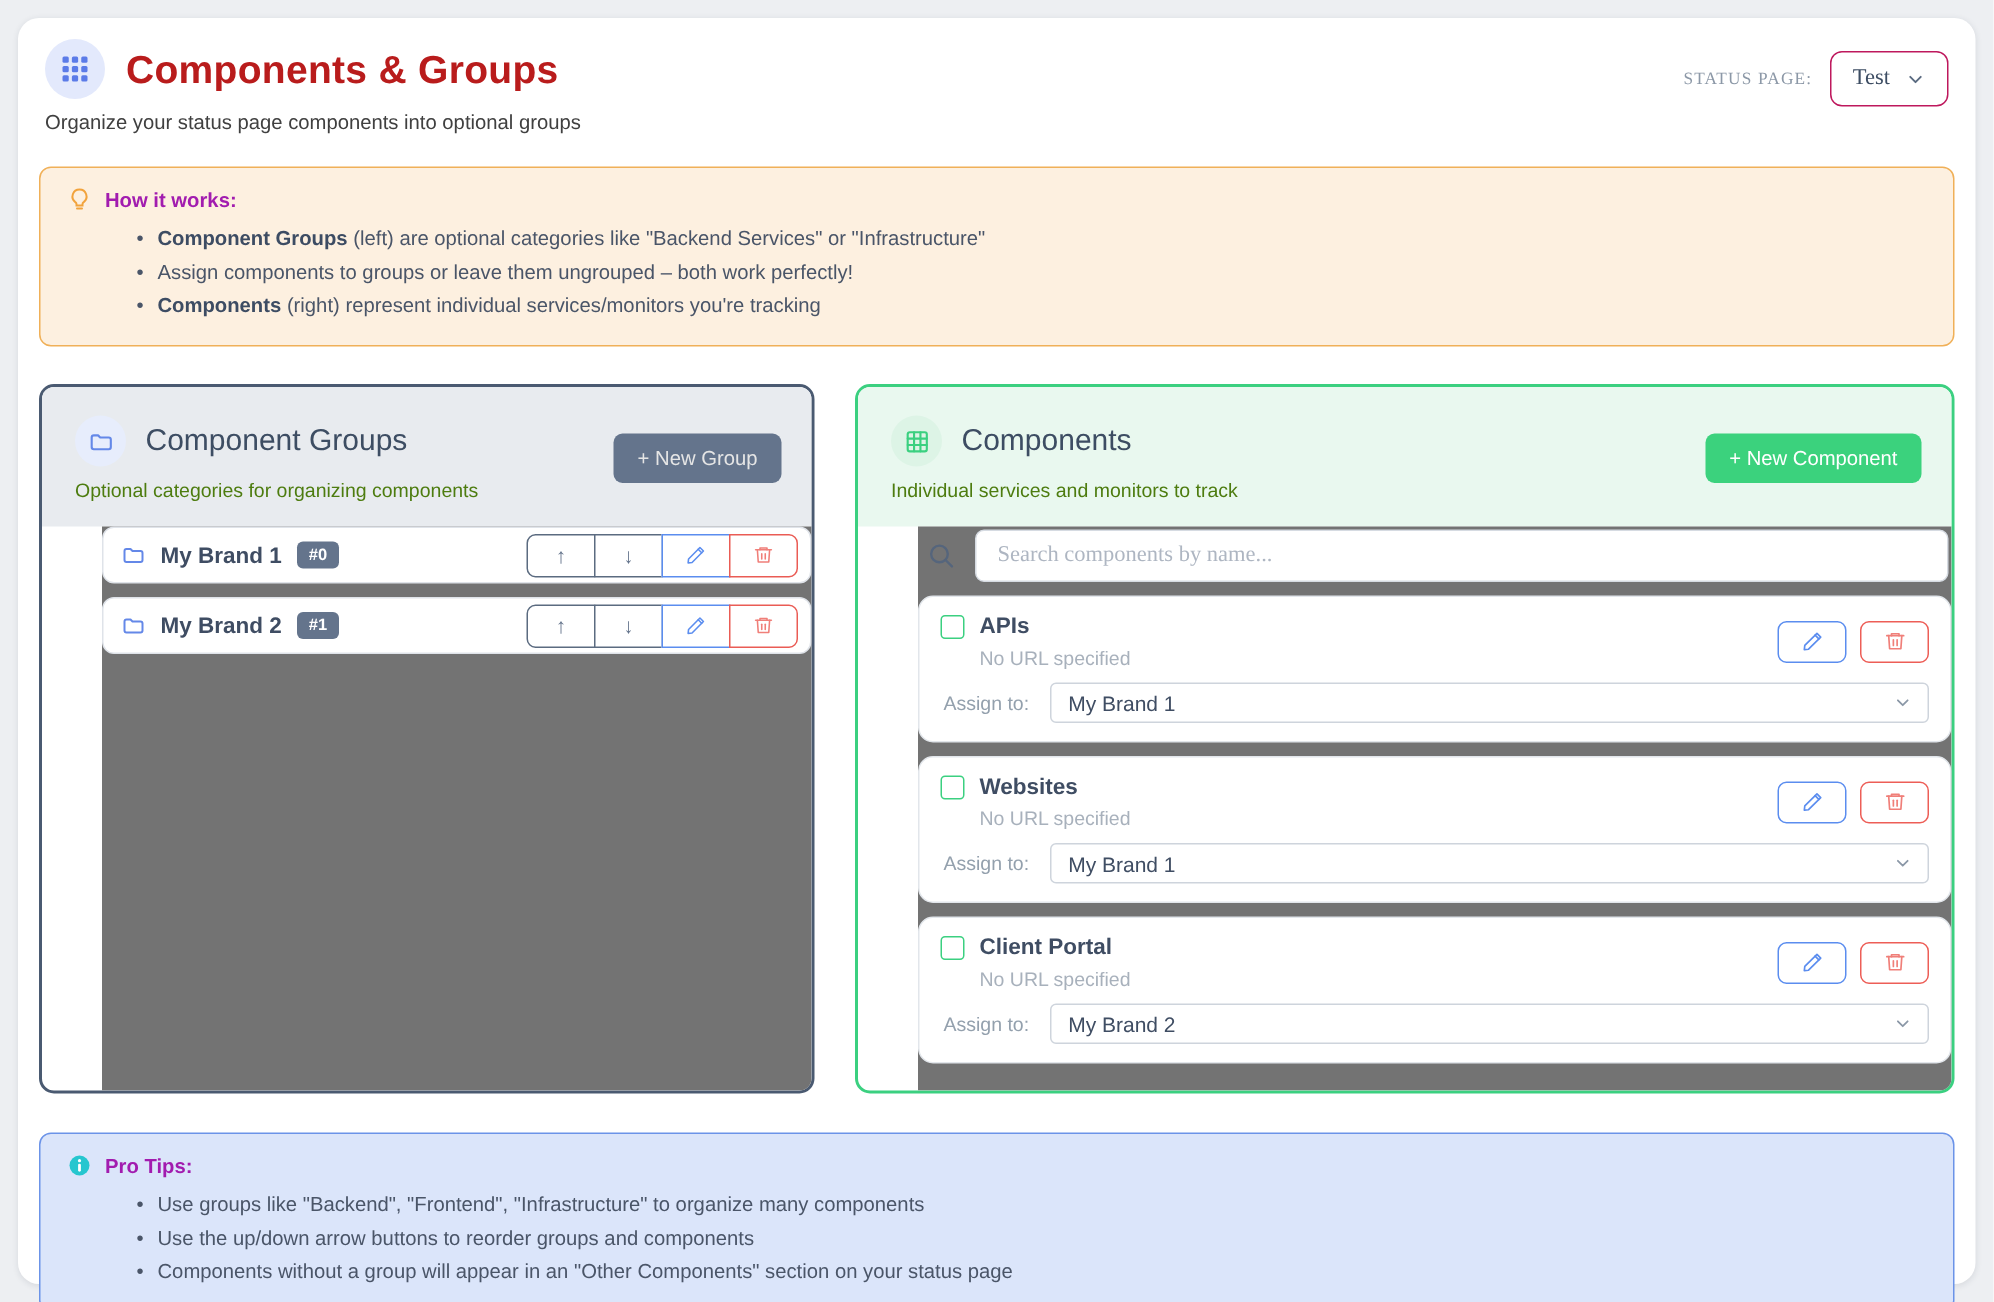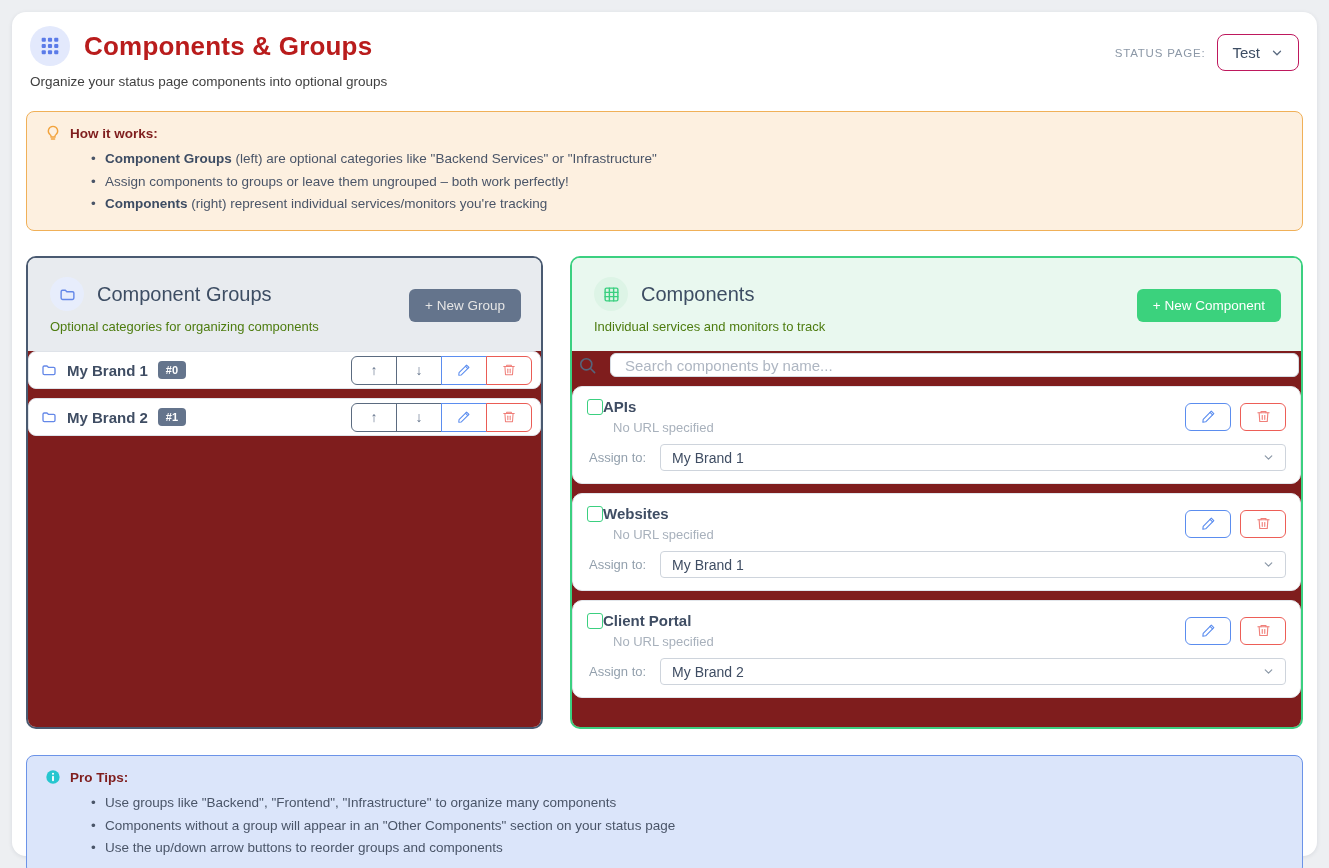--- a/index.html
+++ b/index.html
@@ -17,33 +17,33 @@
   }
   
   .card-header { display: flex; justify-content: space-between; align-items: flex-start; padding: 0 4px; }
   .header-left .title-row { display: flex; align-items: center; gap: 14px; }
   .app-icon {
     width: 40px; height: 40px; border-radius: 50%;
     background: #e3e9fc; display: flex; align-items: center; justify-content: center;
   }
   h1.page-title { font-size: 26px; font-weight: 600; color: #b91c1c; letter-spacing: .2px; }
   .page-subtitle { font-size: 13.5px; color: #404040; margin-top: 8px; }
-  .header-right { display: flex; align-items: center; gap: 12px; margin-top: 8px; }
+  .header-right { display: flex; align-items: center; gap: 12px; margin-top: 8px; font-family: Liberation Serif, serif; }
   .status-label { font-size: 11.5px; color: #8c98a7; letter-spacing: .8px; font-weight: 500; }
   .status-select {
     display: flex; align-items: center; gap: 10px;
     background: #fff; border: 1px solid #be185d; border-radius: 8px;
     padding: 9px 14px; font-size: 15px; color: #3d4d63; cursor: pointer;
   }
   
   .info-box { border-radius: 8px; padding: 13px 18px 12px; margin-top: 22px; }
   .info-box.how { background: #fdf0e0; border: 1px solid #f0b058; }
   .info-box.tips { background: #dbe5fa; border: 1px solid #6b93e8; margin-top: 26px; }
   .info-title-row { display: flex; align-items: center; gap: 9px; }
-  .info-title { font-size: 13.5px; font-weight: 700; color: #7f1d1d; }
+  .info-title { font-size: 13.5px; font-weight: 700; color: #a21caf; }
   .info-box ul { list-style: none; margin: 7px 0 2px 46px; }
   .info-box li { font-size: 13.5px; color: #4a5568; line-height: 1.68; position: relative; padding-left: 14px; }
   .info-box li::before { content: "•"; position: absolute; left: 0; color: #4a5568; }
   .info-box li .b { font-weight: 700; color: #3d4c63; }
   .info-circle { width: 16px; height: 16px; flex: none; }
   
   .panels { display: flex; gap: 27px; margin-top: 25px; height: 473px; }
   .panel { border-radius: 10px; background: #fff; overflow: hidden; display: flex; flex-direction: column; }
   .panel.groups { width: 517px; flex: none; border: 2px solid #4a5a71; }
   .panel.components { flex: 1; border: 2px solid #3bd080; }
@@ -52,21 +52,21 @@
   .panel.components .panel-head { background: #e9f8ef; }
   .head-title-row { display: flex; align-items: center; gap: 13px; }
   .head-icon { width: 34px; height: 34px; border-radius: 50%; display: flex; align-items: center; justify-content: center; }
   .panel.groups .head-icon { background: #e7edfc; }
   .panel.components .head-icon { background: #ddf4e6; }
   h2.panel-title { font-size: 20px; font-weight: 500; color: #3d4d63; }
   .panel-sub { font-size: 13px; color: #4d7c0f; margin-top: 8px; }
   .btn { border: none; cursor: pointer; font-family: inherit; }
   .btn-new-group { background: #64748c; color: #e5e5e5; font-size: 13.5px; padding: 9px 16px; border-radius: 6px; }
   .btn-new-component { background: #3bd27d; color: #fff; font-size: 13.5px; padding: 9px 16px; border-radius: 6px; }
-  .panel-body { flex: 1; background: #7f1d1d; }
+  .panel-body { flex: 1; background: #737373; margin-left: 40px; }
   
   .group-row {
     display: flex; align-items: center; border: 1px solid #dfe3e9; border-radius: 8px;
     height: 38px; padding: 0 8px 0 12px; margin-bottom: 9px; background: #fff;
   }
   .group-row .g-folder { display: flex; margin-right: 10px; }
   .group-name { font-size: 15px; font-weight: 700; color: #3f4d63; }
   .group-badge { background: #64748c; color: #fff; font-size: 11px; font-weight: 600; padding: 3px 8px; border-radius: 4px; margin-left: 10px; }
   .row-spacer { flex: 1; }
   .btn-group { display: flex; }
@@ -75,27 +75,27 @@
     display: flex; align-items: center; justify-content: center; margin-left: -1px; cursor: pointer;
     font-size: 14px; color: #64748c; position: relative;
   }
   .gbtn:first-child { border-radius: 6px 0 0 6px; margin-left: 0; }
   .gbtn:last-child { border-radius: 0 6px 6px 0; }
   .gbtn.edit { border-color: #5b8def; z-index: 2; }
   .gbtn.del  { border-color: #ea5c55; z-index: 2; }
   
   .search-row { display: flex; align-items: center; gap: 13px; padding: 2px 2px 0 6px; }
   .search-input {
-    flex: 1; height: 24px; border: 1px solid #d6dbe2; border-radius: 6px;
-    padding: 0 14px; font-size: 15px; color: #3d4d63; font-family: Liberation Sans, sans-serif; outline: none;
+    flex: 1; height: 35px; border: 1px solid #d6dbe2; border-radius: 6px;
+    padding: 0 14px; font-size: 15px; color: #3d4d63; font-family: Liberation Serif, serif; outline: none;
   }
   .search-input::placeholder { color: #aeb6c2; }
   .component-card { border: 1px solid #e2e6eb; border-radius: 10px; padding: 11px 14px 12px; margin-top: 9px; background: #fff; }
   .comp-top { display: flex; justify-content: space-between; align-items: center; }
-  .comp-name-row { display: flex; align-items: center; }
+  .comp-name-row { display: flex; align-items: center; gap: 10px; }
   .comp-checkbox { width: 16px; height: 16px; border: 1.5px solid #3bd080; border-radius: 3px; background: #fff; cursor: pointer; flex: none; }
   .comp-name { font-size: 15px; font-weight: 700; color: #3f4d63; }
   .comp-url { font-size: 13px; color: #a8b1bc; margin: 5px 0 0 26px; }
   .comp-actions { display: flex; gap: 9px; }
   .abtn { width: 46px; height: 28px; background: #fff; border-radius: 6px; display: flex; align-items: center; justify-content: center; cursor: pointer; }
   .abtn.edit { border: 1px solid #5b8def; }
   .abtn.del  { border: 1px solid #ed5e57; }
   .assign-row { display: flex; align-items: center; gap: 14px; margin: 9px 0 0 0; }
   .assign-label { font-size: 13px; color: #93a0ad; flex: none; margin-left: 2px; }
   .assign-select {
@@ -398,18 +398,18 @@
     <div class="info-title-row">
       <svg class="info-circle" viewBox="0 0 24 24">
         <circle cx="12" cy="12" r="10" fill="#26c6cf"></circle>
         <circle cx="12" cy="7.2" r="1.6" fill="#ffffff"></circle>
         <rect x="10.6" y="10.2" width="2.8" height="8" rx="1.4" fill="#ffffff"></rect>
       </svg>
       <span class="info-title">Pro Tips:</span>
     </div>
     <ul>
       <li>Use groups like "Backend", "Frontend", "Infrastructure" to organize many components</li>
+      <li>Use the up/down arrow buttons to reorder groups and components</li>
       <li>Components without a group will appear in an "Other Components" section on your status page</li>
-      <li>Use the up/down arrow buttons to reorder groups and components</li>
     </ul>
   </div>
 
 </div>
 
 </body></html>

